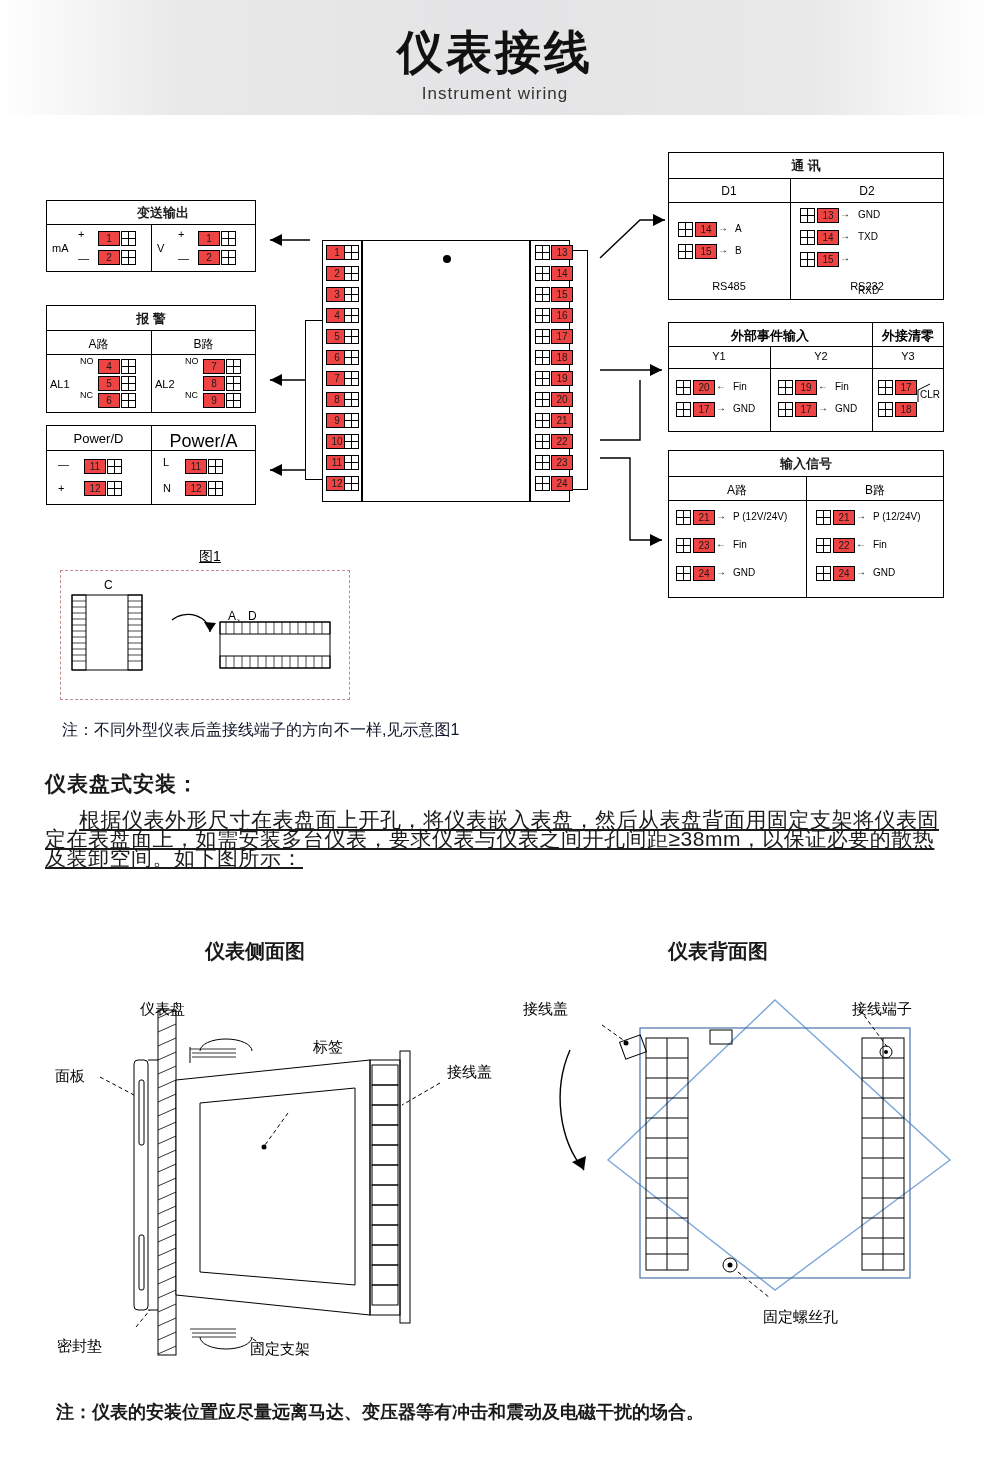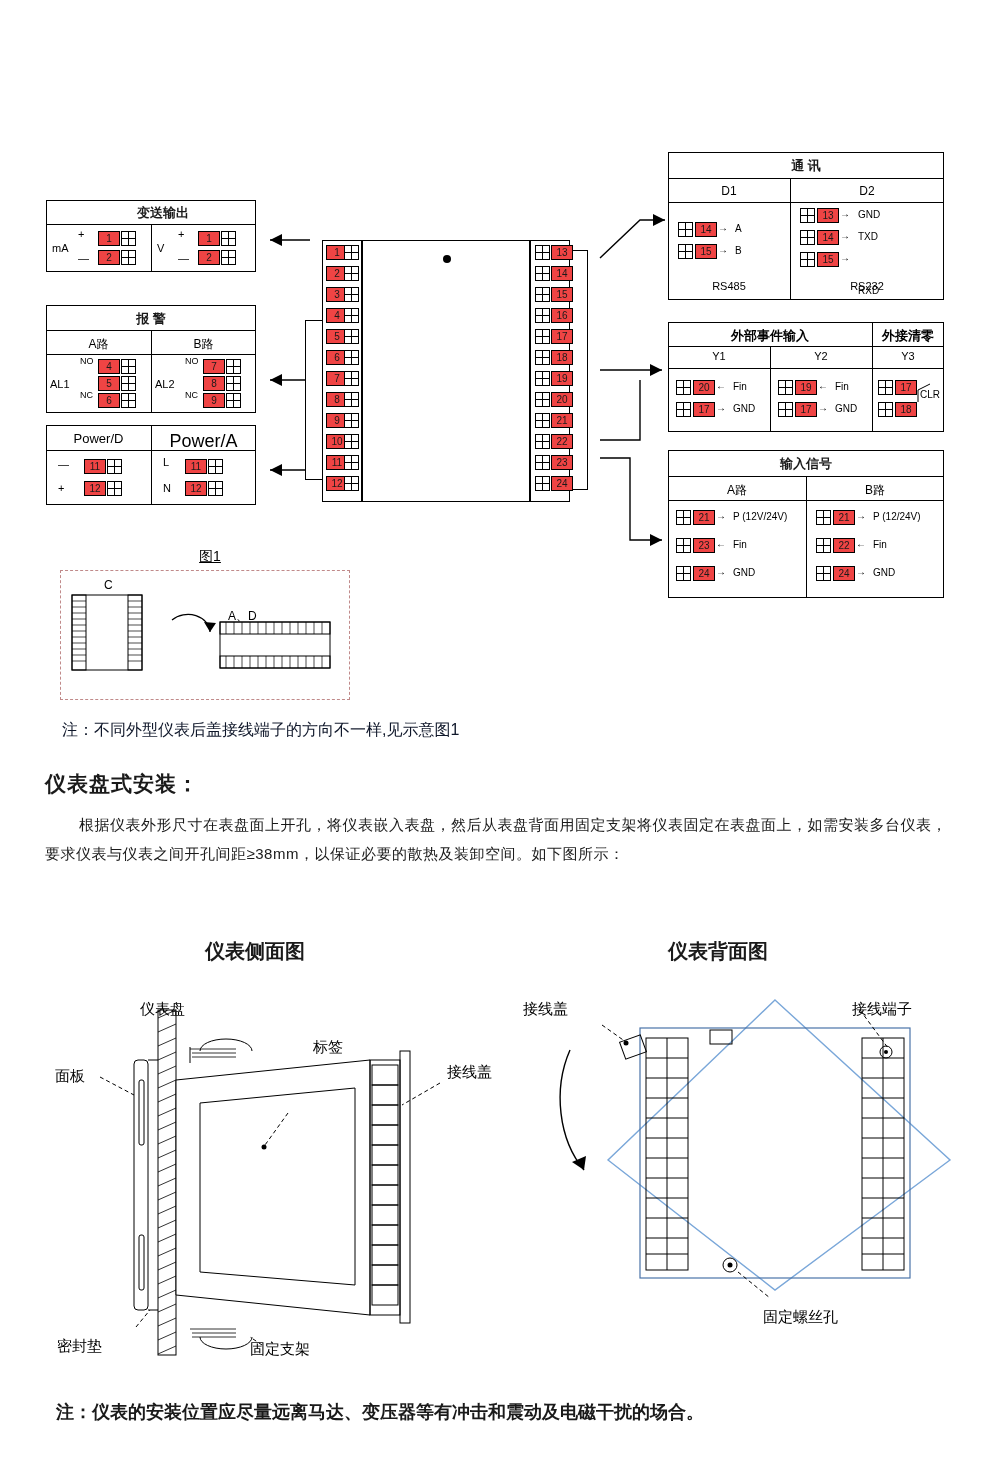--- a/index.html
+++ b/index.html
@@ -22,33 +22,37 @@
 
   
   .screw{position:absolute;width:15px;height:15px;border:1px solid #000;box-sizing:border-box;background:#fff;}
   .screw:before{content:"";position:absolute;left:0;top:6px;width:13px;height:0;border-top:1px solid #000;}
   .screw:after{content:"";position:absolute;left:6px;top:0;width:0;height:13px;border-left:1px solid #000;}
   
   .tnum{position:absolute;width:22px;height:15px;border:1px solid #000;box-sizing:border-box;font-size:10px;line-height:13px;text-align:center;background:#ef4444;}
 
   
   .h2{position:absolute;font-size:21px;font-weight:bold;letter-spacing:1px;}
-  .para{position:absolute;font-size:15px;line-height:29px;letter-spacing:.5px;}
+  .para{position:absolute;font-size:21px;line-height:19px;letter-spacing:.5px;text-decoration:underline;}
   .note-small{position:absolute;font-size:16px;color:#0f172a;}
   .bigfig-title{position:absolute;font-size:20px;font-weight:bold;}
   .footnote{position:absolute;font-size:18px;font-weight:bold;}
 
   .dashbox{position:absolute;border:1px dashed #c08a8a;box-sizing:border-box;}
   svg{position:absolute;left:0;top:0;overflow:visible;}
 </style>
 </head>
 <body>
 
 <div class="page">
 
+  <div class="header">
+    <div class="header-title">仪表接线</div>
+    <div class="header-sub">Instrument wiring</div>
+  </div>
 
   <div>
 
     <svg width="990" height="760" style="top:140px;">
 
       <path d="M310 100 L270 100" stroke="#000" stroke-width="1.4" fill="none"></path>
       <polygon points="270,100 282,94 282,106" fill="#000"></polygon>
       <path d="M310 240 L270 240" stroke="#000" stroke-width="1.4" fill="none"></path>
       <polygon points="270,240 282,234 282,246" fill="#000"></polygon>
       <path d="M310 330 L270 330" stroke="#000" stroke-width="1.4" fill="none"></path>

